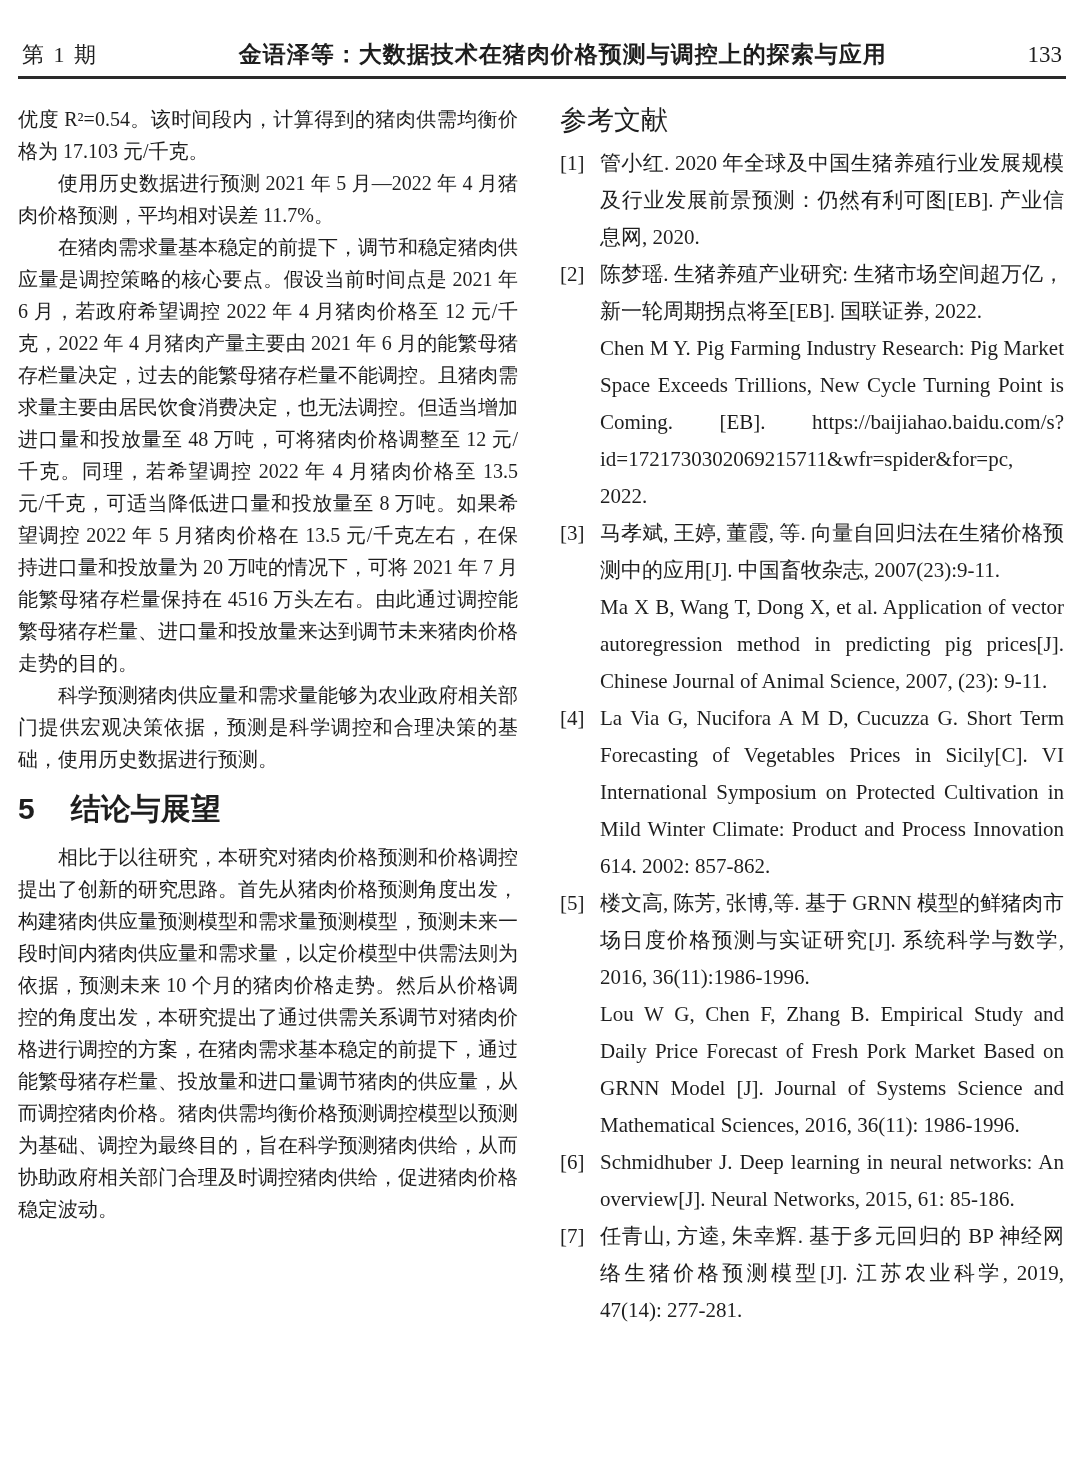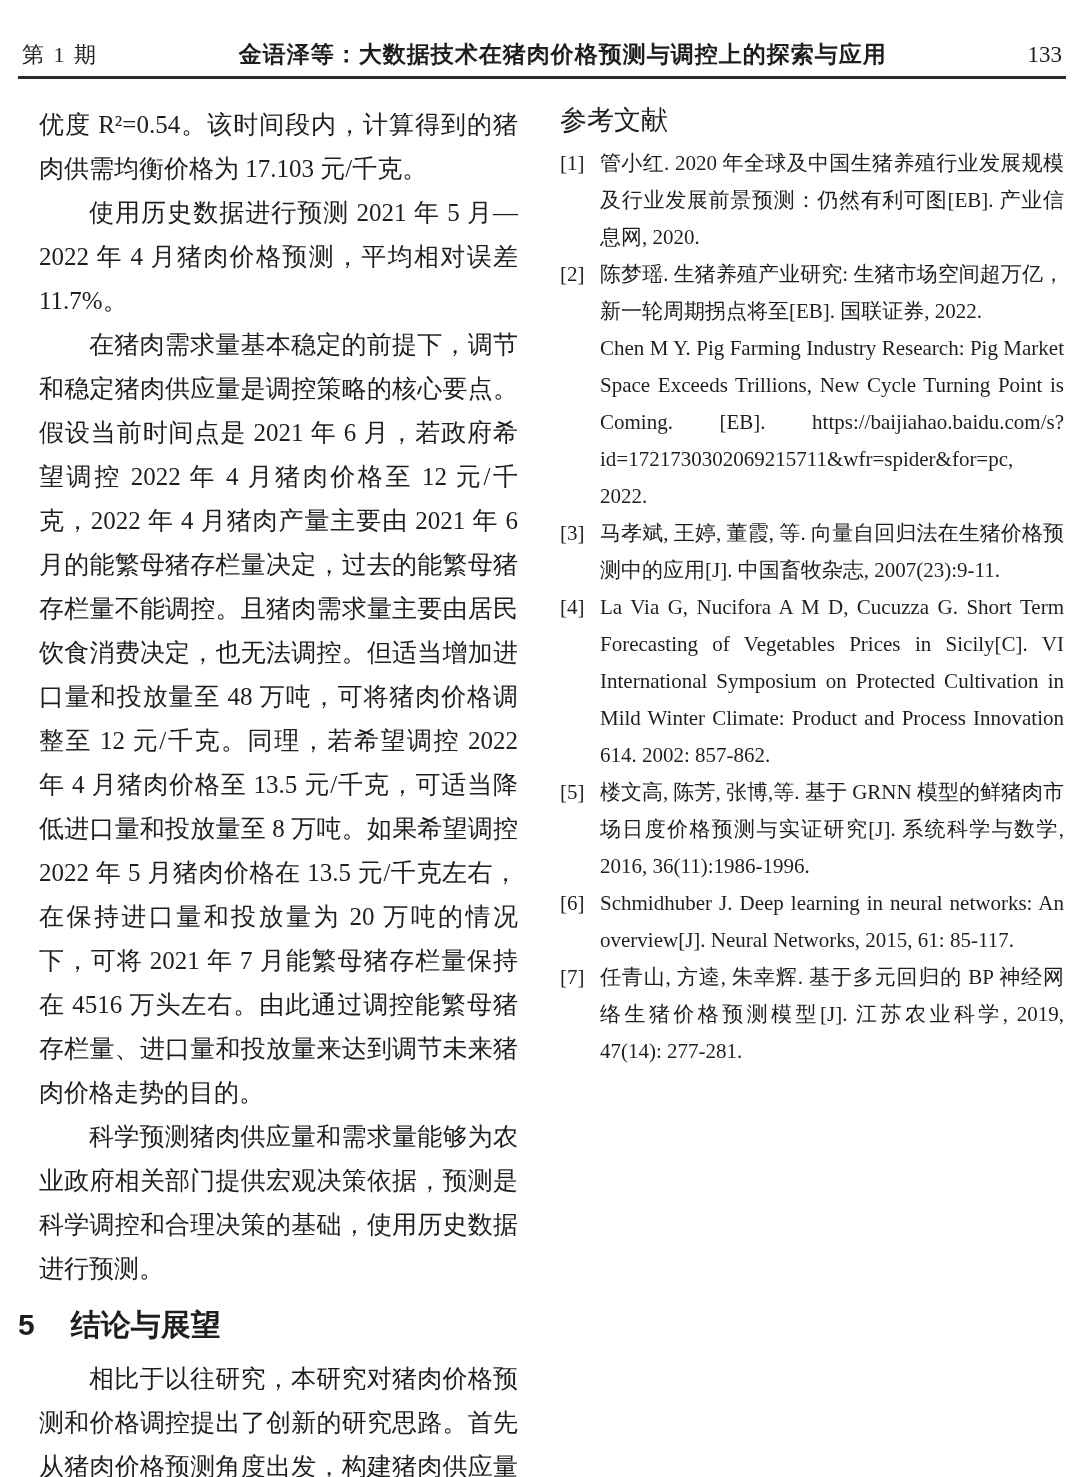--- a/index.html
+++ b/index.html
@@ -40,25 +40,24 @@
     margin: 0;
   }
   .columns {
     display: flex;
     gap: 42px;
     padding-top: 24px;
   }
   .col-left { width: 500px; }
   .col-right { width: 504px; }
   .para {
-    font-size: 25px;
-    line-height: 44px;
+    font-size: 20px;
+    line-height: 32px;
     text-align: justify;
     text-indent: 2em;
-    margin-left: 21px;
   }
   .para.first { text-indent: 0; }
   .section-heading {
     font-family: "Liberation Sans", sans-serif;
     font-weight: bold;
     font-size: 30px;
     line-height: 40px;
     margin: 14px 0 12px 0;
     display: flex;
     gap: 36px;
@@ -127,42 +126,44 @@
         <div class="ref-body">
           <div>陈梦瑶. 生猪养殖产业研究: 生猪市场空间超万亿，新一轮周期拐点将至[EB]. 国联证券, 2022.</div>
           <div>Chen M Y. Pig Farming Industry Research: Pig Market Space Exceeds Trillions, New Cycle Turning Point is Coming. [EB]. https://baijiahao.baidu.com/s?id=1721730302069215711&amp;wfr=spider&amp;for=pc, 2022.</div>
         </div>
       </div>
 
       <div class="ref">
         <span class="ref-id">[3]</span>
         <div class="ref-body">
           <div>马孝斌, 王婷, 董霞, 等. 向量自回归法在生猪价格预测中的应用[J]. 中国畜牧杂志, 2007(23):9-11.</div>
+          <div>Ma X B, Wang T, Dong X, et al. Application of vector autoregression method in predicting pig prices[J]. Chinese Journal of Animal Science, 2007, (23): 9-11.</div>
         </div>
       </div>
 
       <div class="ref">
         <span class="ref-id">[4]</span>
         <div class="ref-body">
           <div>La Via G, Nucifora A M D, Cucuzza G. Short Term Forecasting of Vegetables Prices in Sicily[C]. VI International Symposium on Protected Cultivation in Mild Winter Climate: Product and Process Innovation 614. 2002: 857-862.</div>
           <div></div>
         </div>
       </div>
 
       <div class="ref">
         <span class="ref-id">[5]</span>
         <div class="ref-body">
           <div>楼文高, 陈芳, 张博,等. 基于 GRNN 模型的鲜猪肉市场日度价格预测与实证研究[J]. 系统科学与数学, 2016, 36(11):1986-1996.</div>
+          <div>Lou W G, Chen F, Zhang B. Empirical Study and Daily Price Forecast of Fresh Pork Market Based on GRNN Model [J]. Journal of Systems Science and Mathematical Sciences, 2016, 36(11): 1986-1996.</div>
         </div>
       </div>
 
       <div class="ref">
         <span class="ref-id">[6]</span>
         <div class="ref-body">
-          <div>Schmidhuber J. Deep learning in neural networks: An overview[J]. Neural Networks, 2015, 61: 85-117.</div>
+          <div>Schmidhuber J. Deep learning in neural networks: An overview[J]. Neural Networks, 2015, 61: 85-186.</div>
           <div></div>
         </div>
       </div>
 
       <div class="ref">
         <span class="ref-id">[7]</span>
         <div class="ref-body">
           <div>任青山, 方逵, 朱幸辉. 基于多元回归的 BP 神经网络生猪价格预测模型[J]. 江苏农业科学, 2019, 47(14): 277-281.</div>
 
         </div>

